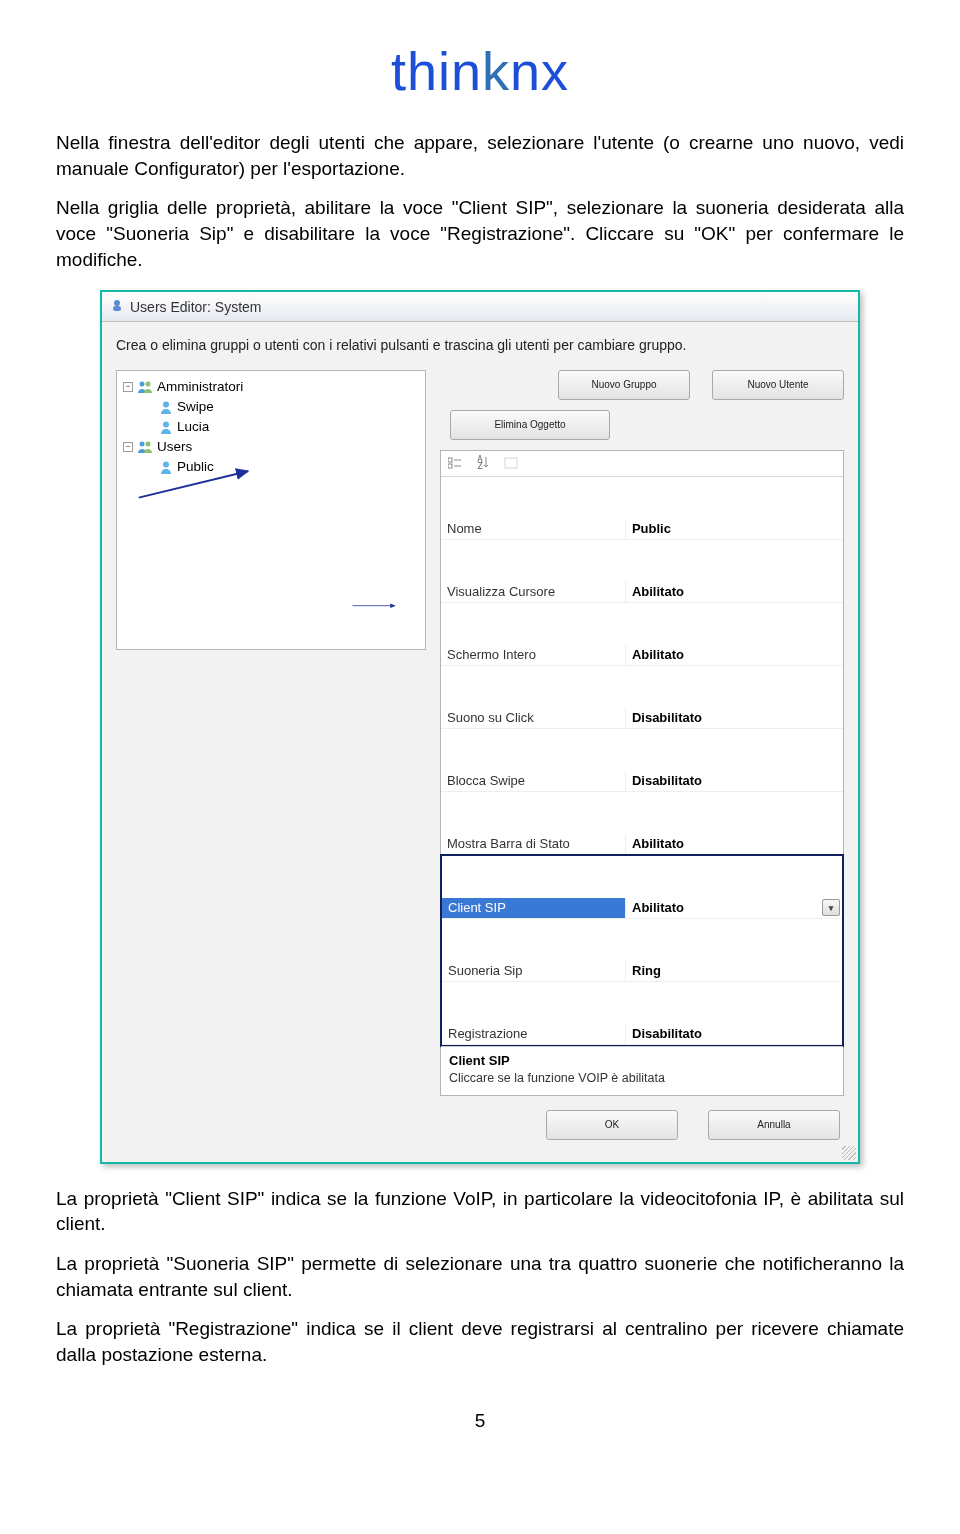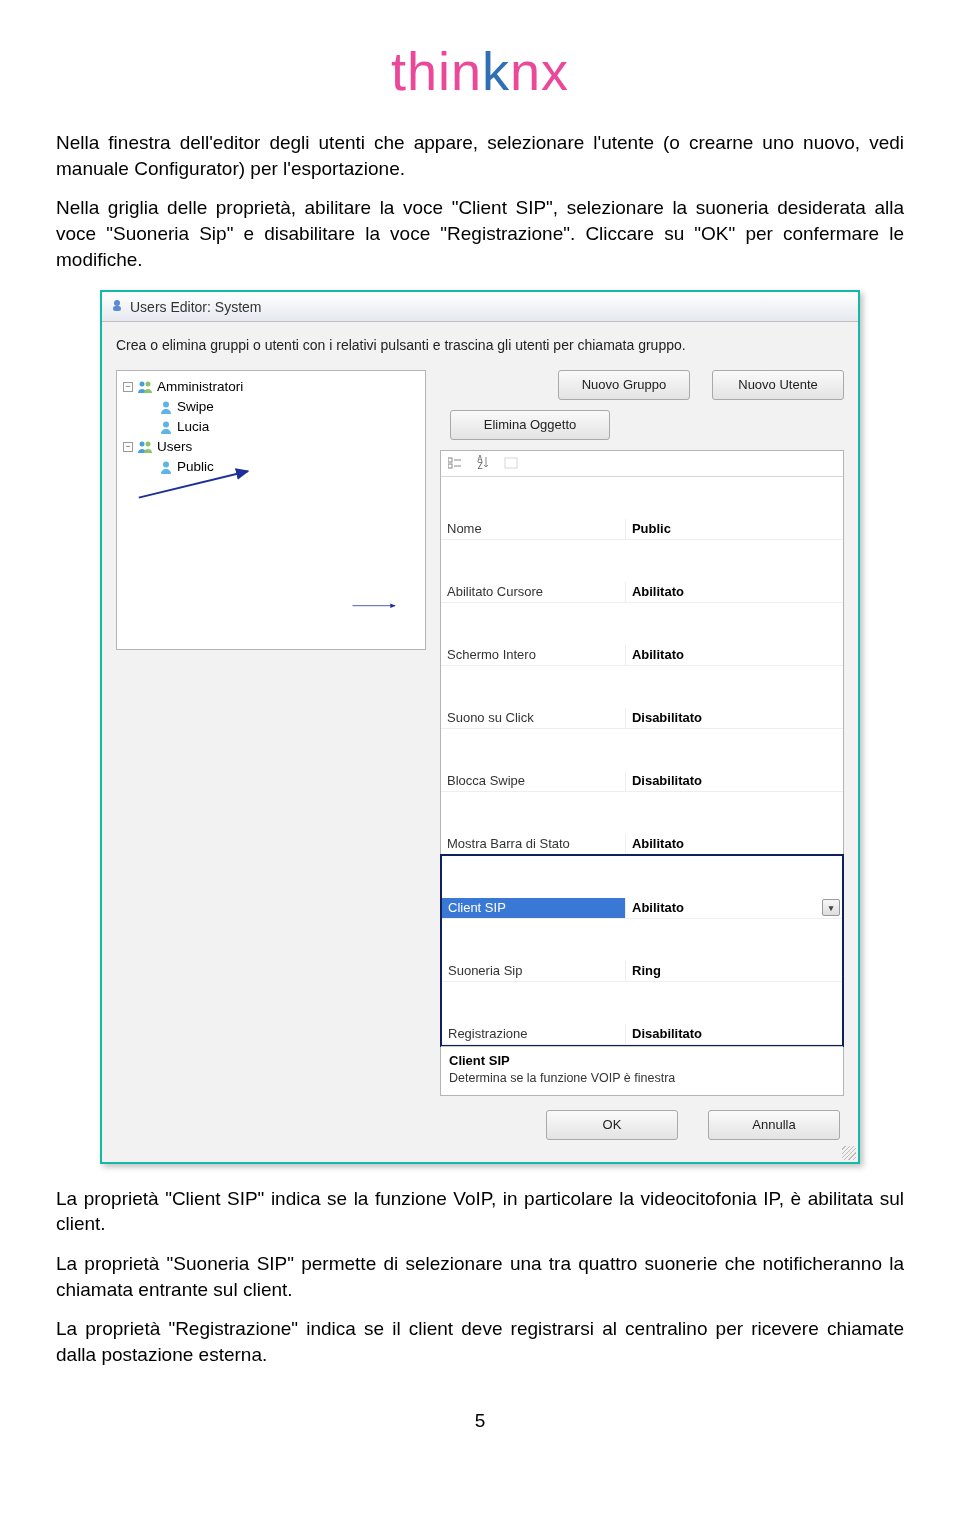--- a/index.html
+++ b/index.html
@@ -11,21 +11,21 @@
     padding: 40px 56px 40px 56px;
   }
   .logo {
     text-align: center;
     margin-bottom: 28px;
   }
   .logo span {
     font-size: 54px;
     font-weight: 300;
     letter-spacing: 1px;
-    color: #ec4899;
+    color: #1d4ed8;
   }
   .logo .k { color: #2f6fb3; font-weight: 400; }
   .para {
     font-size: 19px;
     line-height: 1.35;
     margin: 14px 0;
     text-align: justify;
   }
   
   .dialog-wrap {
@@ -108,21 +108,21 @@
   }
   .btn {
     display: inline-flex;
     align-items: center;
     justify-content: center;
     height: 30px;
     min-width: 132px;
     background: linear-gradient(#fafafa,#e3e3e3);
     border: 1px solid #a9a9a9;
     border-radius: 3px;
-    font-size: 13px;
+    font-size: 10px;
     color: #222;
   }
   .btn-row { display: flex; gap: 22px; margin-bottom: 10px; justify-content:flex-end; }
   .btn-row.single { justify-content: flex-start; padding-left: 10px; }
 
   .prop-grid {
     border: 1px solid #b4b4b4;
     background: #fff;
     font-size: 13px;
   }
@@ -213,21 +213,21 @@
     <div class="titlebar">
       <span class="icon-app">
         <svg width="14" height="14" viewBox="0 0 14 14">
             <circle cx="7" cy="5" r="3" fill="#5c8bd6"></circle>
             <rect x="3" y="8" width="8" height="5" rx="2.5" fill="#5c8bd6"></rect>
           </svg>
       </span>
       <span>Users Editor: System</span>
     </div>
     <div class="dialog-body">
-      <div class="hint">Crea o elimina gruppi o utenti con i relativi pulsanti e trascina gli utenti per chiamata gruppo.</div>
+      <div class="hint">Crea o elimina gruppi o utenti con i relativi pulsanti e trascina gli utenti per cambiare gruppo.</div>
       <div class="two-col">
 
         <div class="tree-panel">
           <svg class="arrow1" viewBox="0 0 180 50">
             <defs>
                 <marker id="ah1" markerWidth="7" markerHeight="7" refX="6" refY="3" orient="auto">
                   <path d="M0 0L7 3L0 6z" fill="#1d2f99"></path>
                 </marker>
               </defs>
             <line x1="10" y1="40" x2="150" y2="6" stroke="#1d2f99" stroke-width="2.5" marker-end="url(#ah1)"></line>
@@ -325,21 +325,21 @@
                       <rect x="1" y="1" width="12" height="10" stroke="#888" fill="none"></rect>
                     </svg>
                 </span>
               </div>
               <div id="pgrows">
                   <div class="pg-row">
                     <div class="pg-name">Nome</div>
                     <div class="pg-val">Public</div>
                   </div>
                   <div class="pg-row">
-                    <div class="pg-name">Abilitato Cursore</div>
+                    <div class="pg-name">Visualizza Cursore</div>
                     <div class="pg-val">Abilitato</div>
                   </div>
                   <div class="pg-row">
                     <div class="pg-name">Schermo Intero</div>
                     <div class="pg-val">Abilitato</div>
                   </div>
                   <div class="pg-row">
                     <div class="pg-name">Suono su Click</div>
                     <div class="pg-val">Disabilitato</div>
                   </div>
@@ -361,21 +361,21 @@
                       <div class="pg-val">Ring</div>
                     </div>
                     <div class="pg-row">
                       <div class="pg-name">Registrazione</div>
                       <div class="pg-val">Disabilitato</div>
                     </div>
                   </div>
                 </div>
               <div class="pg-desc">
                 <div class="pg-desc-title">Client SIP</div>
-                <div class="pg-desc-text">Determina se la funzione VOIP è finestra</div>
+                <div class="pg-desc-text">Cliccare se la funzione VOIP è abilitata</div>
               </div>
             </div>
           </div>
         </div>
       </div>
       <div class="footer-btns">
         <button class="btn">OK</button>
         <button class="btn">Annulla</button>
       </div>
     </div>

